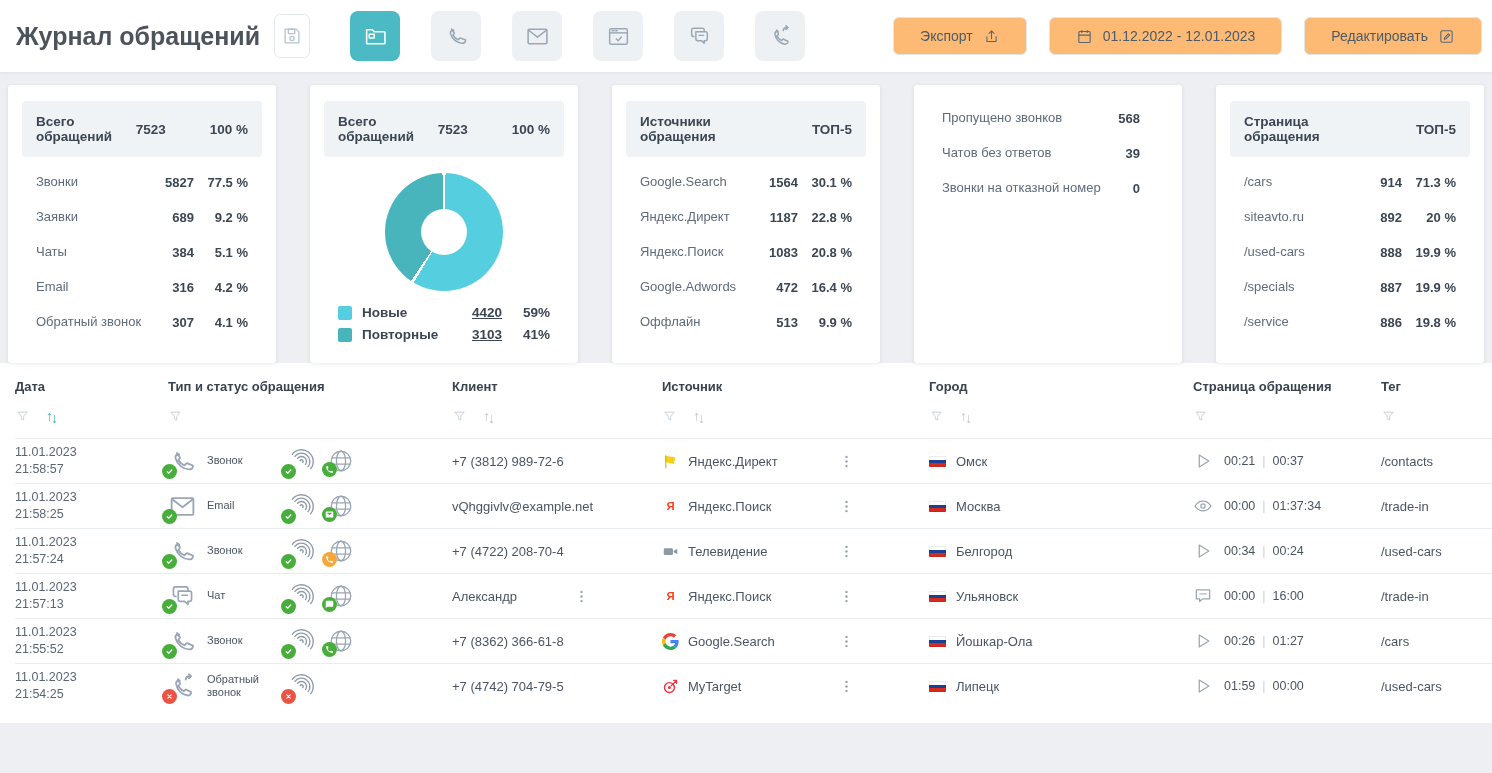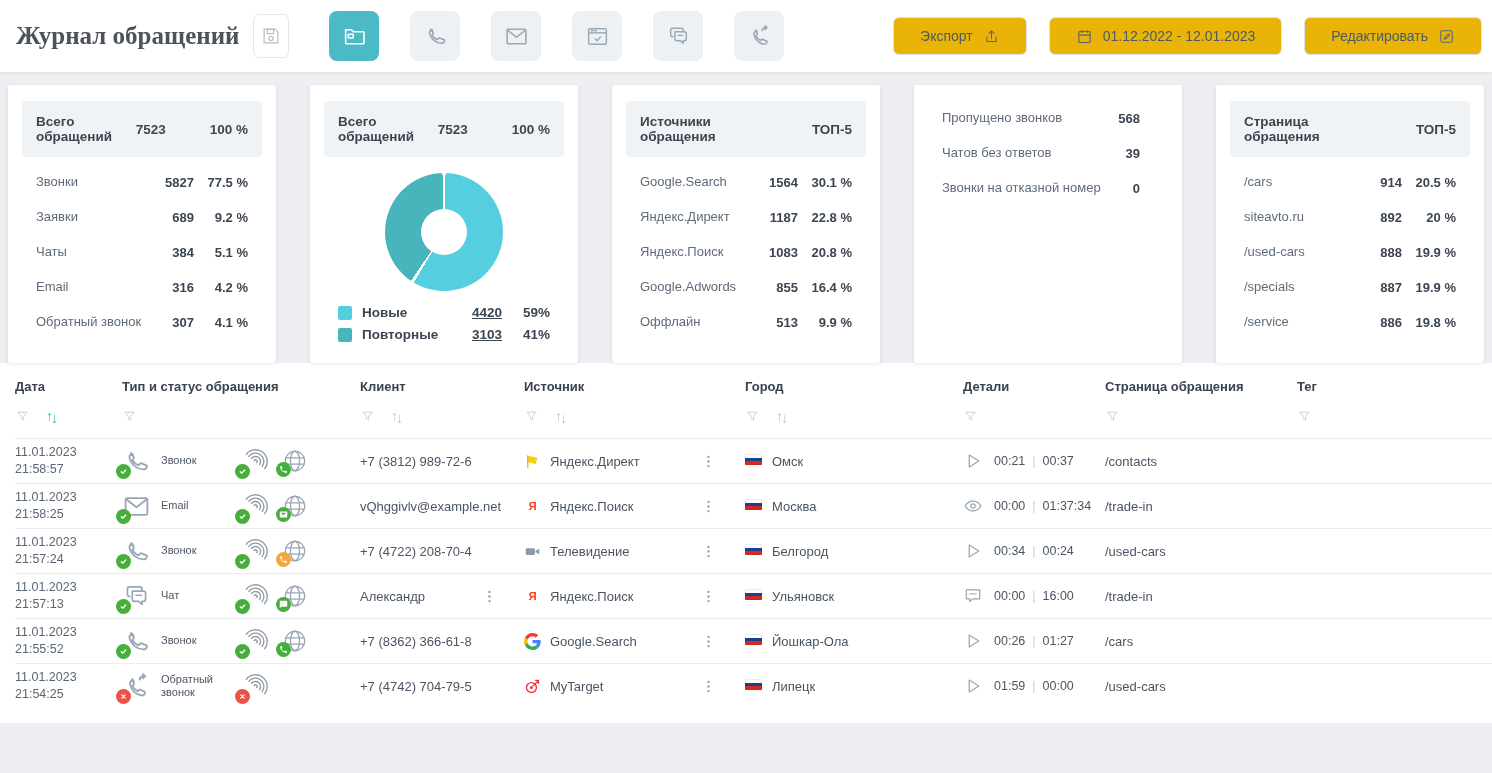--- a/index.html
+++ b/index.html
@@ -7,29 +7,29 @@
     --text-dark:#3c4653; --text:#4a5563; --text-gray:#9aa5b1; --border:#e9edf1;
   }
   *{box-sizing:border-box; margin:0; padding:0;}
   html,body{width:1492px;height:773px;overflow:hidden;}
   body{background:#edeff2;font-family:"Liberation Sans","DejaVu Sans",sans-serif;}
   svg{display:block;}
   .ico{display:inline-flex;align-items:center;justify-content:center;}
 
   
   .topbar{height:72px;background:#fff;display:flex;align-items:center;padding:0 10px 0 16px;box-shadow:0 1px 3px rgba(30,50,70,.07);position:relative;z-index:2;}
-  .title{font-size:25px;font-weight:700;color:#4d535b;white-space:nowrap;font-family:Liberation Serif, serif;}
+  .title{font-size:25px;font-weight:700;color:#4d535b;white-space:nowrap;}
   .save-btn{width:36px;height:44px;border:1px solid #e3e8ed;border-radius:6px;background:#fff;margin:0 40px 0 14px;display:flex;align-items:center;justify-content:center;cursor:pointer;}
   .save-btn svg{width:22px;height:22px;color:#b7c1cb;}
   .fgroup{display:flex;align-items:center;}
   .fbtn{width:50px;height:50px;border-radius:8px;background:#eef1f4;border:none;display:flex;align-items:center;justify-content:center;margin-right:31px;cursor:pointer;}
   .fbtn svg{width:25px;height:25px;color:#9aa8b5;}
   .fbtn.active{background:var(--teal);}
   .fbtn.active svg{color:#fff;}
-  .hbtn{height:38px;border:1px solid #dfe5ea;border-radius:6px;background:#eab308;display:flex;align-items:center;justify-content:center;gap:10px;padding:0 26px;font-size:14px;color:#4e5a66;margin-left:22px;cursor:pointer;white-space:nowrap;}
+  .hbtn{height:38px;border:1px solid #dfe5ea;border-radius:6px;background:#fdba74;display:flex;align-items:center;justify-content:center;gap:10px;padding:0 26px;font-size:14px;color:#4e5a66;margin-left:22px;cursor:pointer;white-space:nowrap;}
   .hbtn svg{width:17px;height:17px;color:#5a6673;}
   .push{margin-left:auto;}
 
   
   .cards{display:flex;justify-content:space-between;padding:13px 8px 0;}
   .card{width:268px;height:278px;background:#fff;border-radius:3px;box-shadow:0 1px 4px rgba(40,60,80,.10);padding:16px 14px;}
   .card-head{background:#f0f3f6;border-radius:4px;padding:13px 14px;display:flex;align-items:center;font-weight:700;font-size:13.5px;color:var(--text-dark);margin-bottom:8px;}
   .ch-title{flex:1;}
   .ch-val{min-width:46px;text-align:right;}
   .ch-pct{min-width:54px;text-align:right;padding-left:44px;}
@@ -49,21 +49,21 @@
   .lpct{min-width:48px;text-align:right;font-weight:700;color:var(--text-dark);}
 
   
   .toggle-row{display:flex;align-items:center;padding:20px 0 16px 16px;}
   .switch{width:44px;height:24px;border-radius:12px;background:#dfe4e9;position:relative;cursor:pointer;flex:none;}
   .knob{width:20px;height:20px;border-radius:50%;background:#fff;position:absolute;left:2px;top:2px;box-shadow:0 1px 3px rgba(0,0,0,.25);}
   .toggle-label{margin-left:13px;color:var(--text-gray);font-size:14px;}
 
   
   .table{background:#fff;padding:0 0 0 15px;height:360px;}
-  .grid{display:grid;grid-template-columns:107px 238px 164px 221px 218px 142px 192px 1fr;align-items:center;}
+  .grid{display:grid;grid-template-columns:107px 238px 164px 221px 218px 142px 192px 1fr;align-items:center;gap:46px;}
   .thead{padding-top:16px;align-items:start;}
   .th-label{font-weight:700;font-size:13px;color:#39434f;}
   .th-icons{margin-top:12px;display:flex;align-items:center;gap:16px;height:20px;margin-bottom:12px;}
   .th-funnel{cursor:pointer;}
   .th-funnel svg{width:15px;height:15px;color:#c3ccd6;}
   .th-sort{font-size:14px;color:#b9c3cf;cursor:pointer;letter-spacing:-2px;line-height:1;}
   .th-sort .dn{position:relative;top:2px;}
   .th-sort.active{color:#35b3ad;}
   .trow{border-top:1px solid var(--border);height:45px;}
   .c-date{font-size:12.5px;color:#5a6673;line-height:1.4;}
@@ -79,21 +79,21 @@
   .type-label{width:66px;margin:0 14px 0 10px;font-size:11px;color:var(--text);line-height:1.2;}
   .gw{width:26px;height:26px;}
   .mr10{margin-right:12px;}
   .c-client{display:flex;align-items:center;justify-content:space-between;font-size:13px;color:var(--text);padding-right:26px;}
   .menu-dots{color:#97a2ae;cursor:pointer;}
   .menu-dots svg{width:17px;height:17px;}
   .c-source{display:flex;align-items:center;font-size:13px;color:var(--text);padding-right:28px;}
   .src-logo{width:17px;height:17px;margin-right:9px;flex:none;}
   .src-logo svg{width:100%;height:100%;}
   .src-label{flex:1;}
-  .c-city{display:flex;font-size:13px;color:var(--text);}
+  .c-city{display:flex;align-items:center;font-size:13px;color:var(--text);}
   .flag-ru{width:17px;height:11px;border-radius:1px;margin-right:10px;flex:none;background:linear-gradient(to bottom,#fff 0 34%,#1c3f94 34% 67%,#d52b1e 67% 100%);box-shadow:inset 0 0 0 1px rgba(0,0,0,.08);}
   .c-details{display:flex;align-items:center;font-size:12.5px;color:var(--text);}
   .det-icon{width:20px;height:20px;color:#9aa6b2;margin-right:11px;cursor:pointer;flex:none;}
   .det-icon svg{width:100%;height:100%;}
   .pipe{color:#c9d2da;margin:0 7px;}
   .c-page{font-size:13px;color:var(--text);}
 </style>
 </head>
 <body>
 
@@ -264,21 +264,21 @@
           <span class="cr-val">1187</span>
           <span class="cr-pct">22.8 %</span>
         </div>
         <div class="card-row">
           <span class="cr-label">Яндекс.Поиск</span>
           <span class="cr-val">1083</span>
           <span class="cr-pct">20.8 %</span>
         </div>
         <div class="card-row">
           <span class="cr-label">Google.Adwords</span>
-          <span class="cr-val">855</span>
+          <span class="cr-val">472</span>
           <span class="cr-pct">16.4 %</span>
         </div>
         <div class="card-row">
           <span class="cr-label">Оффлайн</span>
           <span class="cr-val">513</span>
           <span class="cr-pct">9.9 %</span>
         </div>
       </div>
       <div class="card no-pct">
         <div class="card-row">
@@ -296,21 +296,21 @@
       </div>
       <div class="card">
         <div class="card-head">
           <span class="ch-title">Страница обращения</span>
           <span class="ch-val"></span>
           <span class="ch-pct">ТОП-5</span>
         </div>
         <div class="card-row">
           <span class="cr-label">/cars</span>
           <span class="cr-val">914</span>
-          <span class="cr-pct">20.5 %</span>
+          <span class="cr-pct">71.3 %</span>
         </div>
         <div class="card-row">
           <span class="cr-label">siteavto.ru</span>
           <span class="cr-val">892</span>
           <span class="cr-pct">20 %</span>
         </div>
         <div class="card-row">
           <span class="cr-label">/used-cars</span>
           <span class="cr-val">888</span>
           <span class="cr-pct">19.9 %</span>
@@ -376,30 +376,20 @@
         </div>
         <div class="th">
           <div class="th-label">Город</div>
           <div class="th-icons">
             <span class="ico th-funnel">
               <svg viewBox="0 0 24 24" fill="none" stroke="currentColor" stroke-width="1.4" stroke-linejoin="round">
                 <path d="M4.5 5h15l-5.6 6.5v6.2l-3.8-1.9v-4.3z"></path>
               </svg>
             </span>
             <span class="th-sort"><span class="up">↑</span><span class="dn">↓</span></span>
-          </div>
-        </div>
-        <div class="th">
-          <div class="th-label">Детали</div>
-          <div class="th-icons">
-            <span class="ico th-funnel">
-              <svg viewBox="0 0 24 24" fill="none" stroke="currentColor" stroke-width="1.4" stroke-linejoin="round">
-                <path d="M4.5 5h15l-5.6 6.5v6.2l-3.8-1.9v-4.3z"></path>
-              </svg>
-            </span>
           </div>
         </div>
         <div class="th">
           <div class="th-label">Страница обращения</div>
           <div class="th-icons">
             <span class="ico th-funnel">
               <svg viewBox="0 0 24 24" fill="none" stroke="currentColor" stroke-width="1.4" stroke-linejoin="round">
                 <path d="M4.5 5h15l-5.6 6.5v6.2l-3.8-1.9v-4.3z"></path>
               </svg>
             </span>

